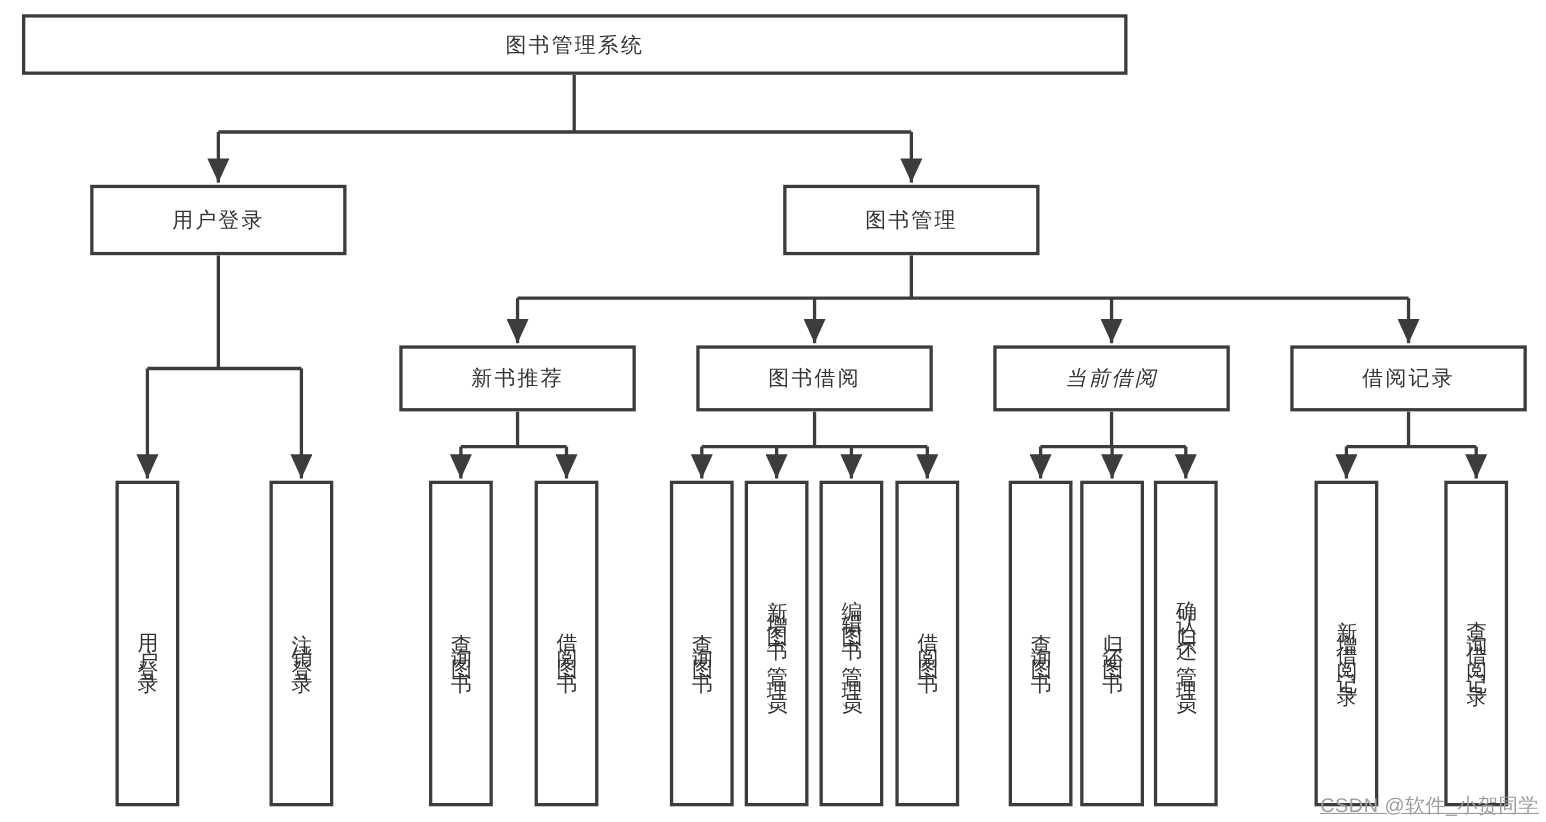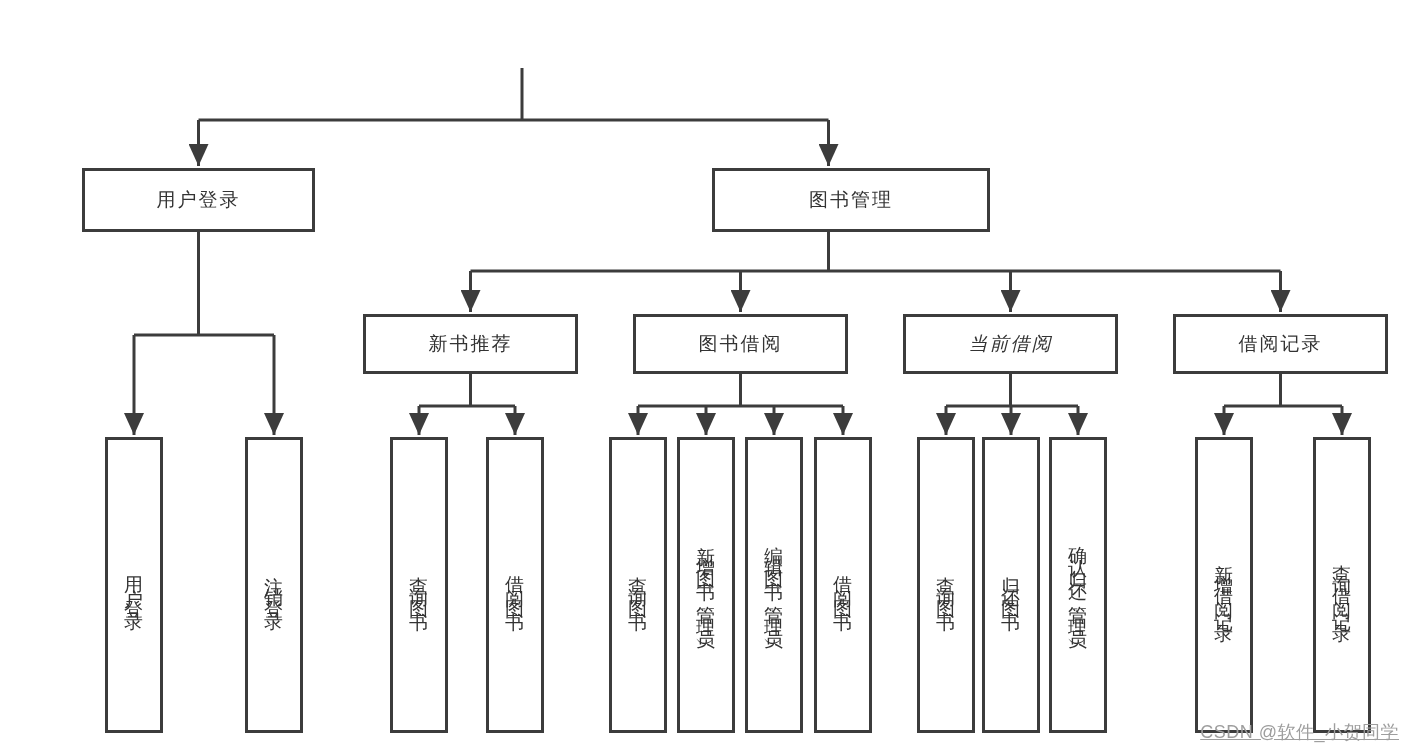--- a/index.html
+++ b/index.html
@@ -69,25 +69,28 @@
     <path d="M1010.5,374 V407.5 M946,406 H1078"></path>
     <path d="M946,406 V435" marker-end="url(#arrow)"></path>
     <path d="M1011,406 V435" marker-end="url(#arrow)"></path>
     <path d="M1078,406 V435" marker-end="url(#arrow)"></path>
 
     <path d="M1280.5,374 V407.5 M1224,406 H1342"></path>
     <path d="M1224,406 V435" marker-end="url(#arrow)"></path>
     <path d="M1342,406 V435" marker-end="url(#arrow)"></path>
   </svg>
 
+  <div class="box h-box" style="left:20px;top:13px;width:1005px;height:55px;">
+    <span>图书管理系统</span>
+  </div>
 
   <div class="box h-box" style="left:82px;top:168px;width:233px;height:64px;">
     <span>用户登录</span>
   </div>
-  <div class="box h-box" style="left:712px;top:168px;width:278px;height:64px;">
+  <div class="box h-box" style="left:712px;top:168px;width:233px;height:64px;">
     <span>图书管理</span>
   </div>
 
   <div class="box h-box" style="left:363px;top:314px;width:215px;height:60px;">
     <span>新书推荐</span>
   </div>
   <div class="box h-box" style="left:633px;top:314px;width:215px;height:60px;">
     <span>图书借阅</span>
   </div>
   <div class="box h-box" style="left:903px;top:314px;width:215px;height:60px;font-style:italic;">

